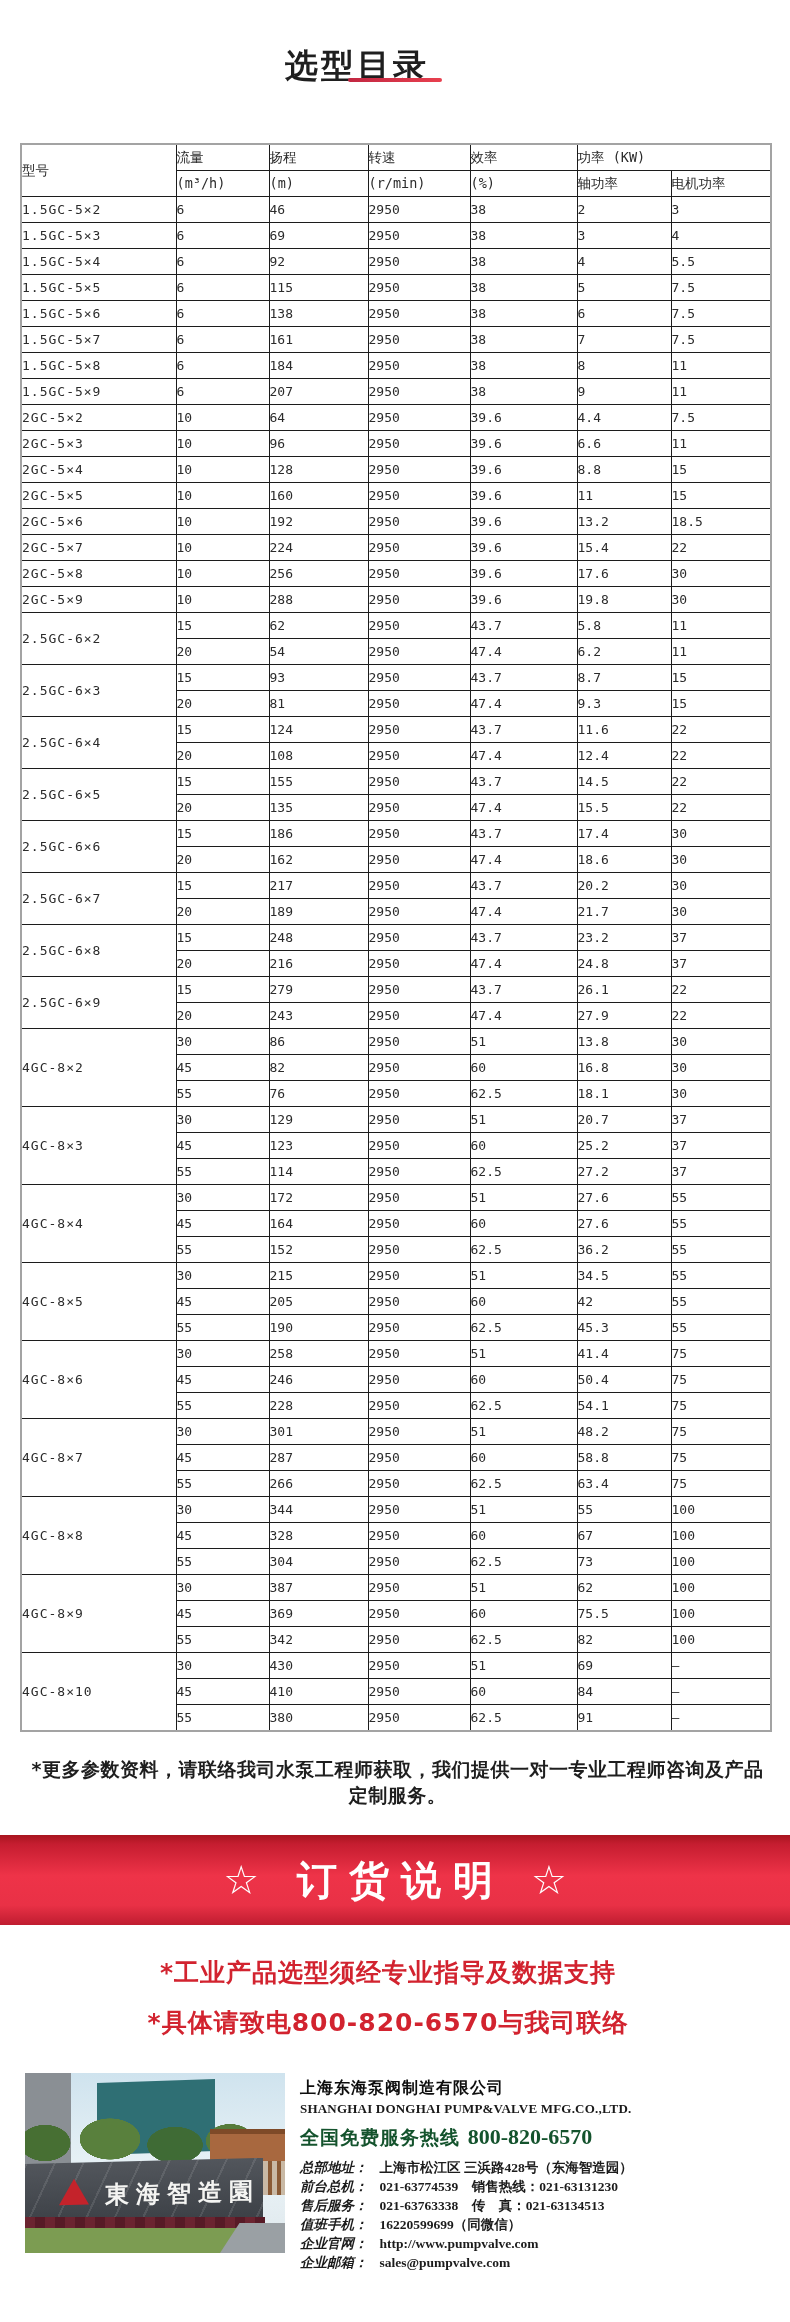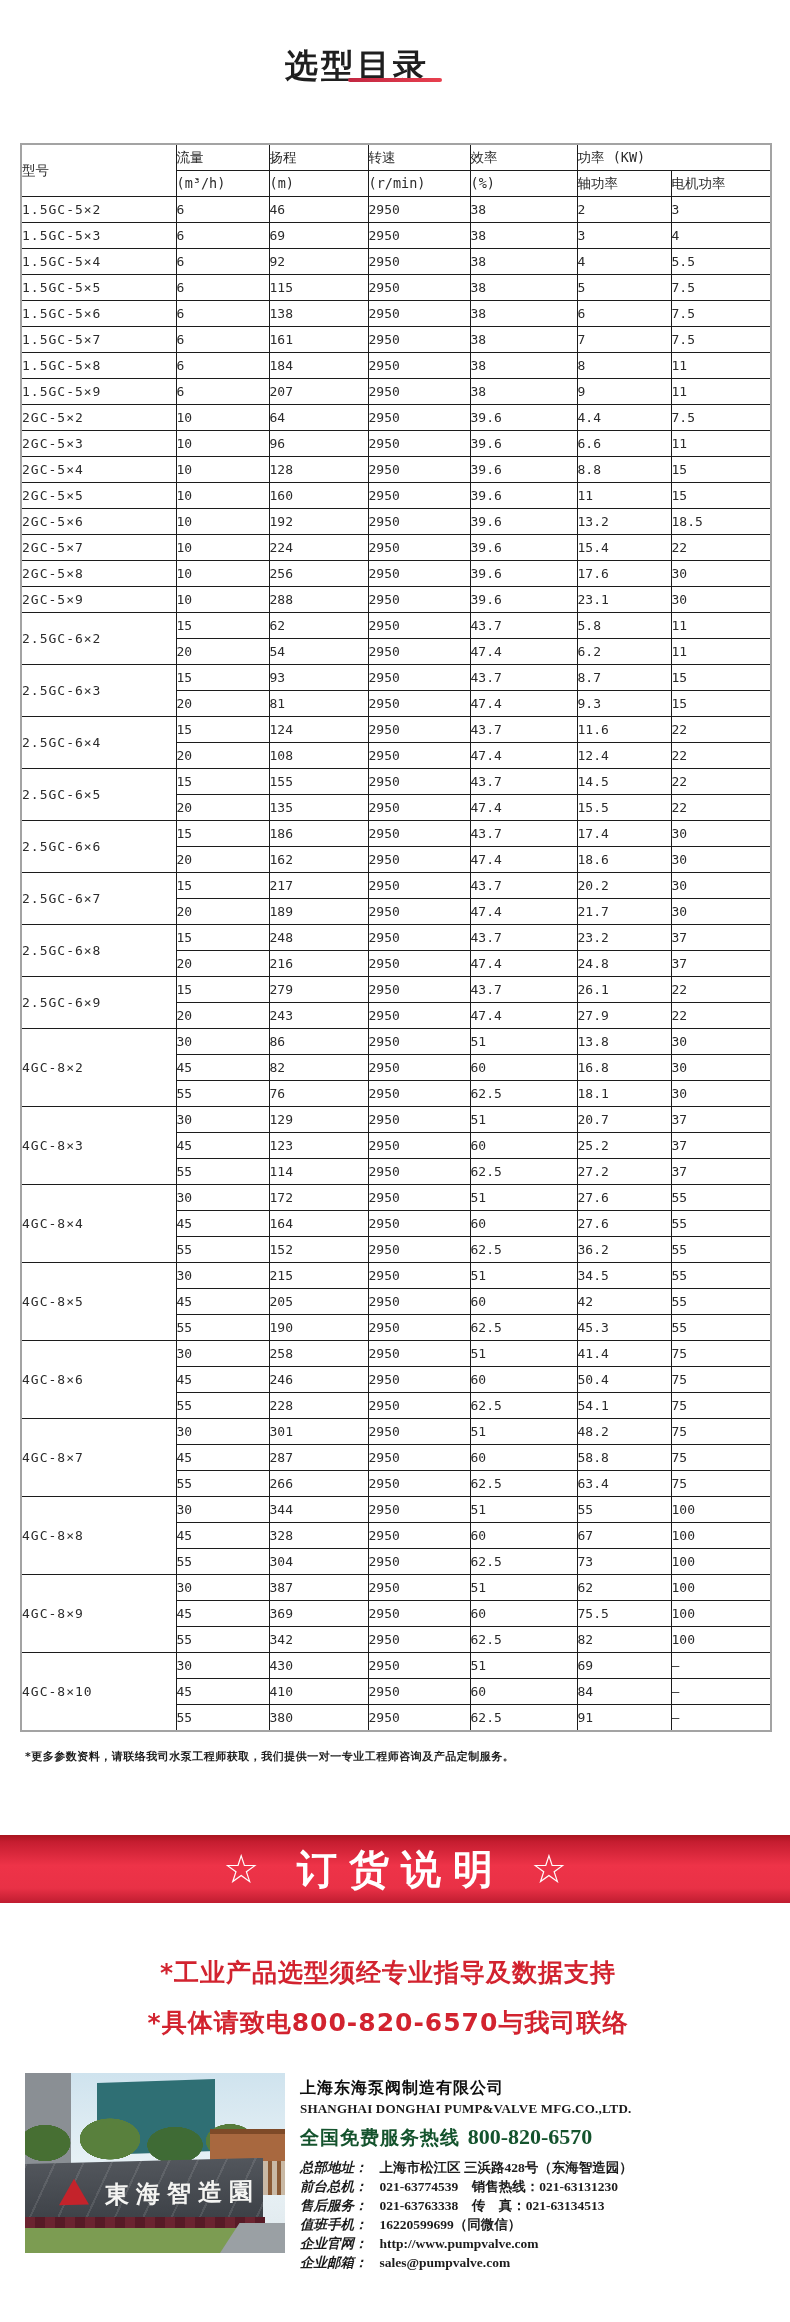--- a/index.html
+++ b/index.html
@@ -26,25 +26,25 @@
   }
   table.sel th,table.sel td{
     border:1px solid #1c1c1c;padding:0;height:25px;line-height:25px;
     overflow:hidden;white-space:nowrap;font-weight:normal;
   }
   table.sel thead th{font-size:13.5px;}
   td.model-cell{letter-spacing:1px;}
   
   .footnote{
     position:absolute;top:1738px;left:25px;width:745px;
-    font-size:11px;font-weight:bold;color:#1e1e1e;letter-spacing:0.5px;
+    font-size:19px;font-weight:bold;color:#1e1e1e;letter-spacing:0.5px;text-align:center;
   }
   
   .order-banner{
-    position:absolute;top:1835px;left:0;width:790px;height:68px;
+    position:absolute;top:1835px;left:0;width:790px;height:90px;
     background:linear-gradient(180deg,#a8151f 0%,#c51d30 10%,#ee3348 45%,#e93146 78%,#bf1c30 100%);
     display:flex;align-items:center;justify-content:center;
   }
   .order-banner span{
     color:#ffffff;font-size:40px;font-weight:bold;letter-spacing:12px;
     text-indent:12px;
   }
   .red-line{
     position:absolute;left:0;width:776px;text-align:center;
     color:#d2232f;font-size:25px;font-weight:bold;letter-spacing:1px;margin:0;
@@ -275,21 +275,21 @@
           <td>39.6</td>
           <td>17.6</td>
           <td>30</td>
         </tr>
         <tr>
           <td rowspan="1" class="model-cell">2GC-5×9</td>
           <td>10</td>
           <td>288</td>
           <td>2950</td>
           <td>39.6</td>
-          <td>23.1</td>
+          <td>19.8</td>
           <td>30</td>
         </tr>
         <tr>
           <td rowspan="2" class="model-cell">2.5GC-6×2</td>
           <td>15</td>
           <td>62</td>
           <td>2950</td>
           <td>43.7</td>
           <td>5.8</td>
           <td>11</td>

